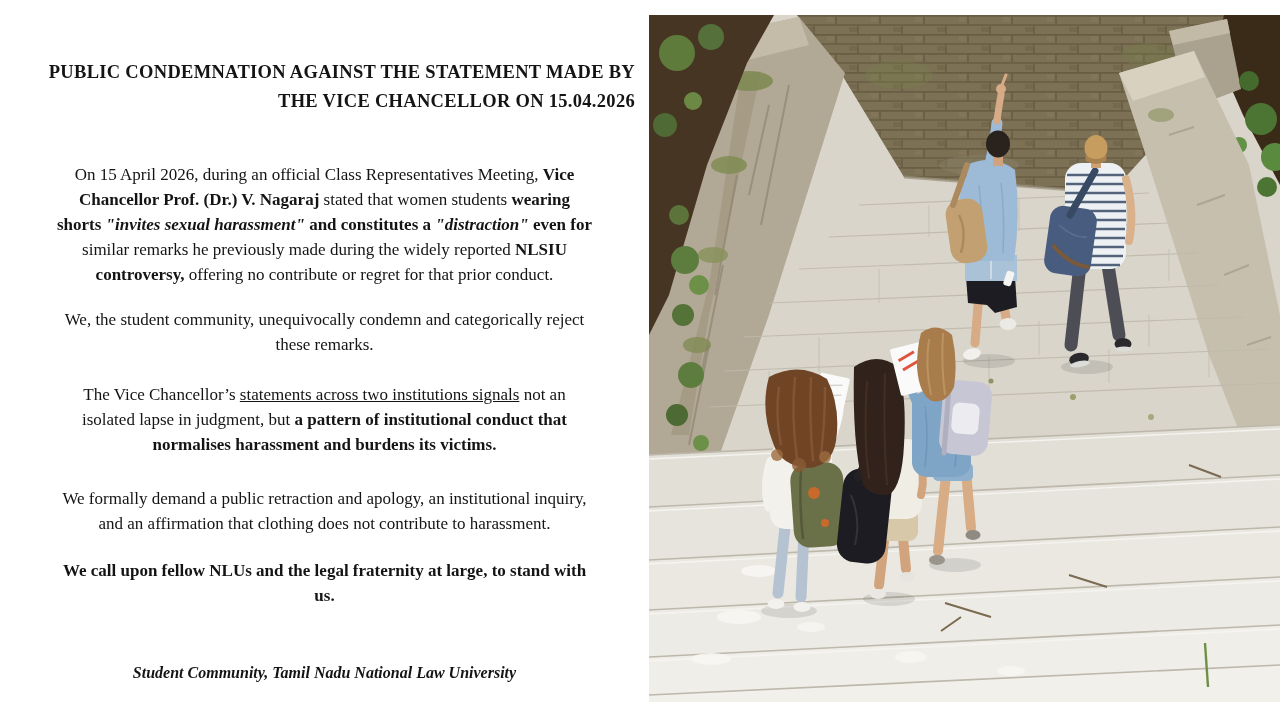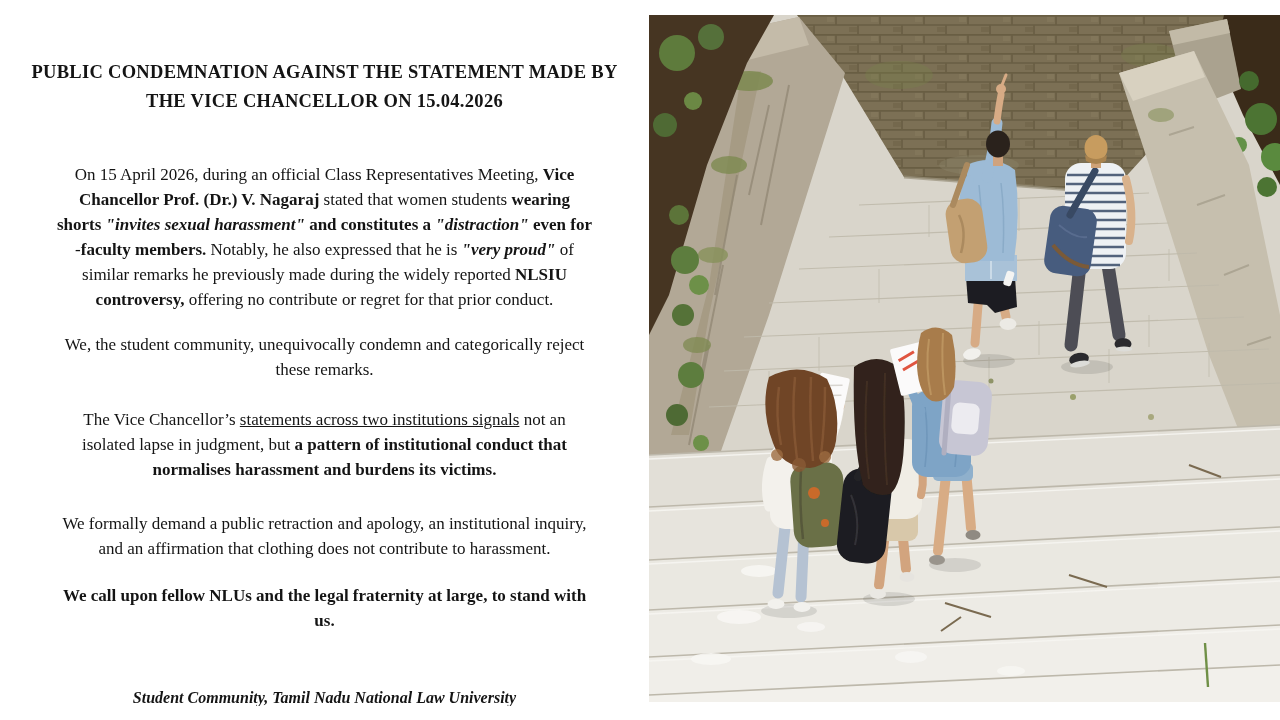--- a/index.html
+++ b/index.html
@@ -3,21 +3,21 @@
 <meta charset="utf-8">
 <style>
   html,body{margin:0;padding:0;background:#ffffff;}
   body{width:1280px;height:720px;position:relative;overflow:hidden;
        font-family:"Liberation Serif",serif;color:#141414;}
 
   
   .doc{position:absolute;left:0;top:0;width:649px;height:706px;overflow:hidden;
        text-align:center;background:#ffffff;}
   .doc-inner{padding:0 14px;}
-  .title{margin-top:58px;font-weight:700;font-size:18.5px;line-height:29px;letter-spacing:.3px;}
+  .title{margin-top:58px;font-weight:700;font-size:18.5px;line-height:29px;letter-spacing:.3px;text-align:right;}
   .paras{margin-top:46px;}
   .para{font-size:17px;line-height:25px;}
   .para:nth-of-type(2){margin-top:20px;}
   .para:nth-of-type(3){margin-top:25px;}
   .para:nth-of-type(4){margin-top:29px;}
   .para:nth-of-type(5){margin-top:22px;}
   .b{font-weight:700;}
   .i{font-style:italic;}
   .u{text-decoration:underline;}
   .signoff{margin-top:53px;font-weight:700;font-style:italic;font-size:16px;line-height:24px;}
@@ -33,21 +33,20 @@
   <div class="doc-inner">
     <div class="title">
         <div>PUBLIC CONDEMNATION AGAINST THE STATEMENT MADE BY</div>
         <div>THE VICE CHANCELLOR ON 15.04.2026</div>
       </div>
     <div class="paras">
         <div class="para">
           <div><span>On 15 April 2026, during an official Class Representatives Meeting, </span><span class="b">Vice</span></div>
           <div><span class="b">Chancellor Prof. (Dr.) V. Nagaraj</span><span> stated that women students </span><span class="b">wearing</span></div>
           <div><span class="b">shorts</span><span> </span><span class="b i">"invites sexual harassment"</span><span> </span><span class="b">and constitutes a</span><span> </span><span class="b i">"distraction"</span><span> </span><span class="b">even for</span></div>
-          <div><span>-</span><span class="b">faculty members.</span><span> Notably, he also expressed that he is </span><span class="b i">"very proud"</span><span> of</span></div>
           <div><span>similar remarks he previously made during the widely reported </span><span class="b">NLSIU</span></div>
           <div><span class="b">controversy,</span><span> offering no contribute or regret for that prior conduct.</span></div>
         </div>
         <div class="para">
           <div><span>We, the student community, unequivocally condemn and categorically reject</span></div>
           <div><span>these remarks.</span></div>
         </div>
         <div class="para">
           <div><span>The Vice Chancellor’s </span><span class="u">statements across two institutions signals</span><span> not an</span></div>
           <div><span>isolated lapse in judgment, but </span><span class="b">a pattern of institutional conduct that</span></div>

